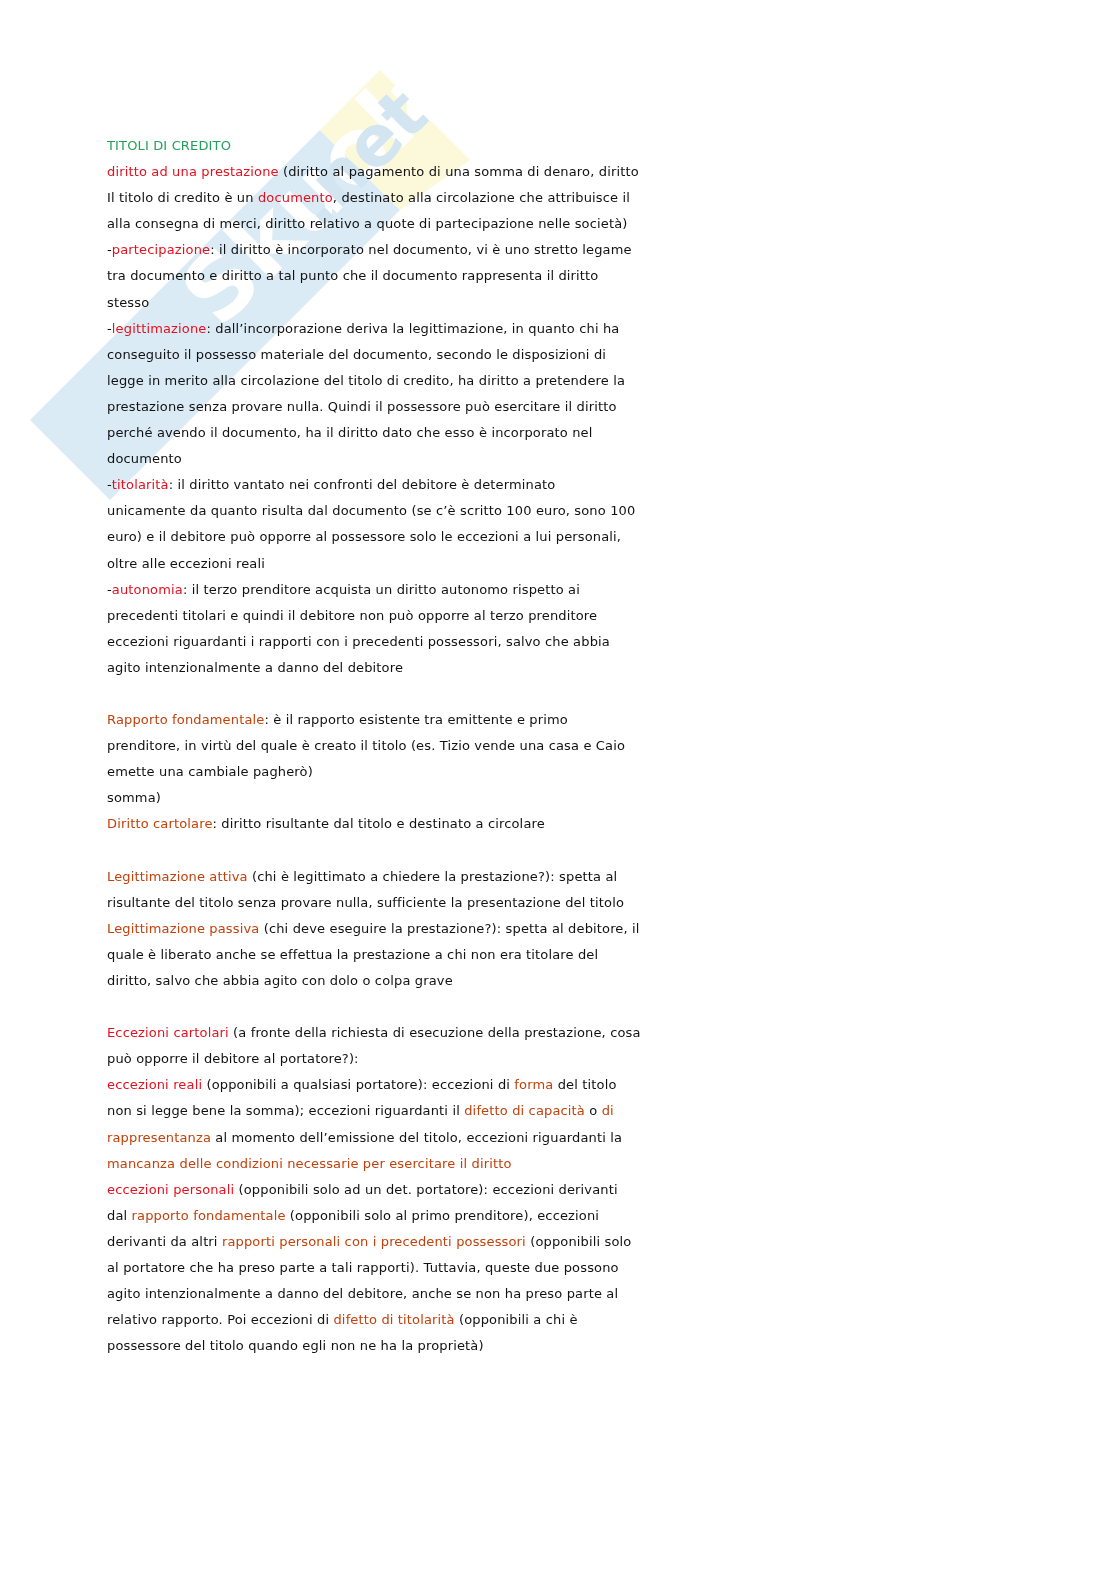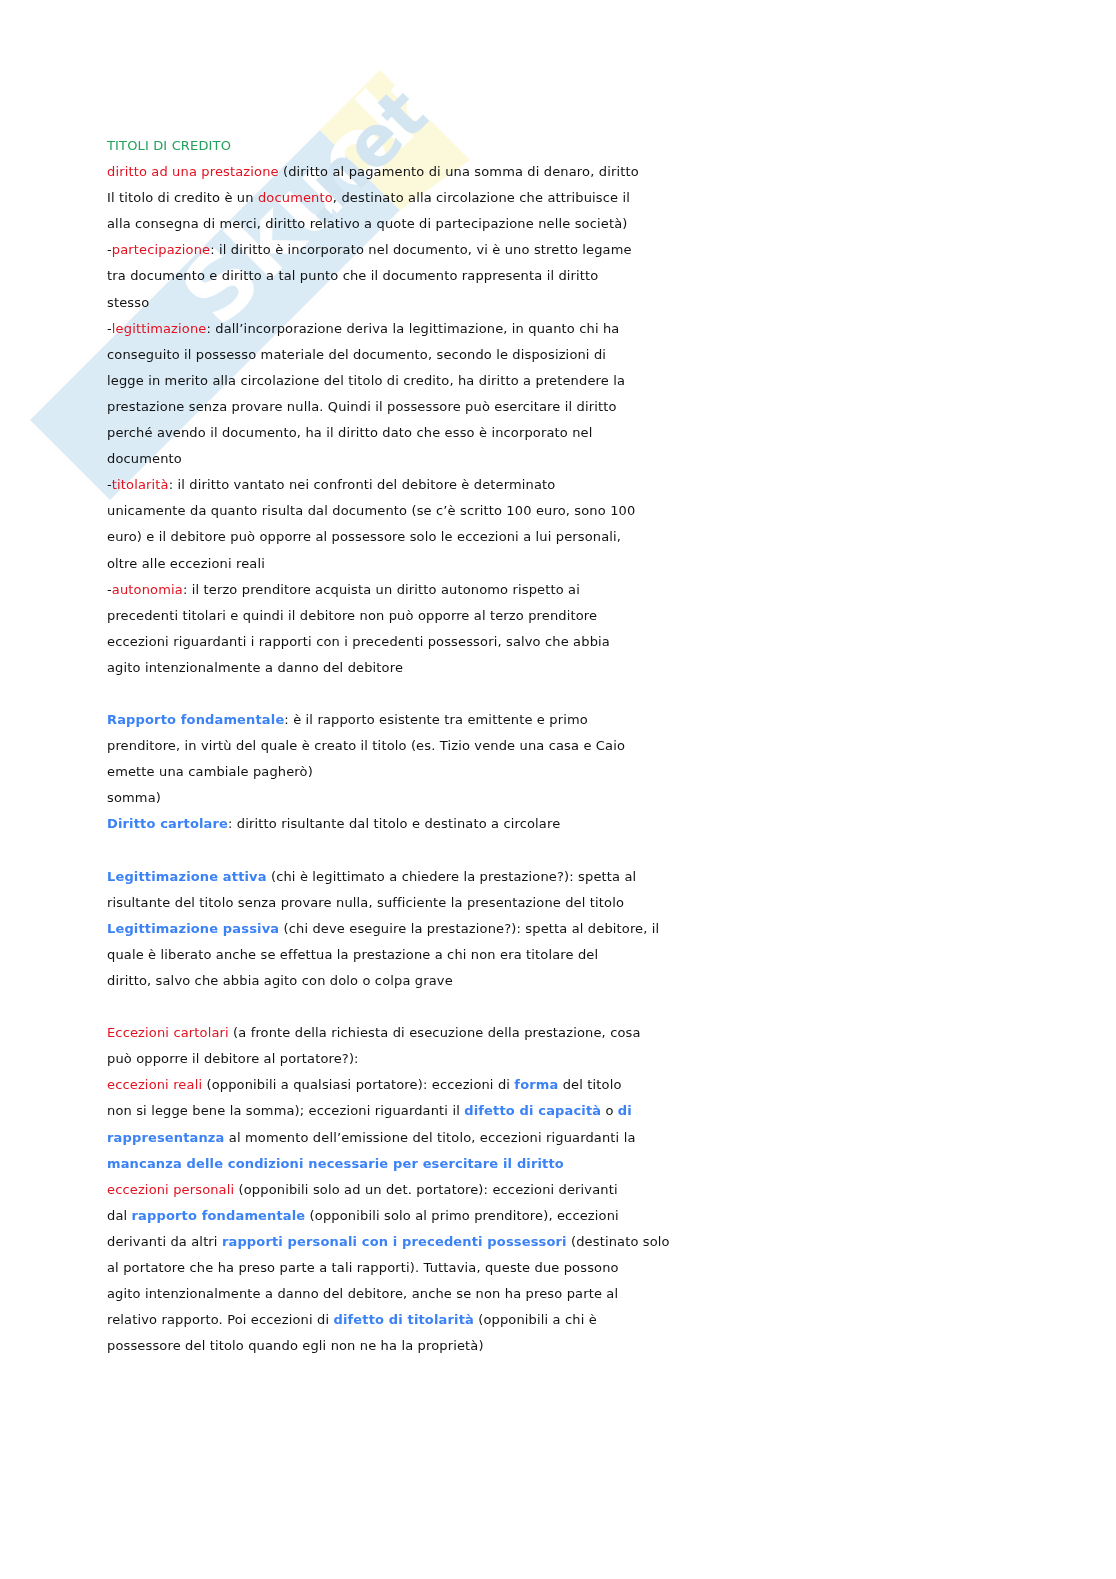--- a/index.html
+++ b/index.html
@@ -7,21 +7,21 @@
   .watermark { position: absolute; left: 20px; top: 40px; width: 470px; height: 470px; pointer-events: none; }
   .page {
     position: absolute; left: 107px; top: 133px; width: 900px;
     font-family: "DejaVu Sans", sans-serif; font-size: 13px; line-height: 26.1px;
     color: #111111; letter-spacing: 0.15px;
   }
   .line { white-space: pre; display: block; height: 26.1px; }
   .blank { height: 26.1px; }
   .green { color: #23a05c; }
   .red { color: #e3111f; }
-  .blue { color: #3b82f6; font-weight: bold; }
+  .blue { color: #c2410c; }
 </style>
 </head>
 <body>
 
 <svg class="watermark" viewBox="0 0 470 470" xmlns="http://www.w3.org/2000/svg">
   <g opacity="0.22">
     <polygon points="10,380 300,90 380,170 90,460" fill="#5aa6d8"></polygon>
     <polygon points="300,90 360,30 450,120 380,170" fill="#f5e35a"></polygon>
     <text x="200" y="290" transform="rotate(-45 200 290)" font-family="DejaVu Sans, sans-serif" font-size="90" font-weight="bold" fill="#ffffff">Skuola</text>
     <text x="300" y="190" transform="rotate(-45 300 190)" font-family="DejaVu Sans, sans-serif" font-size="70" font-weight="bold" fill="#3c8cc4">.net</text>
@@ -64,18 +64,18 @@
     <div class="line"><span>diritto, salvo che abbia agito con dolo o colpa grave</span></div>
     <div class="line blank"></div>
     <div class="line"><span class="red">Eccezioni cartolari</span><span> (a fronte della richiesta di esecuzione della prestazione, cosa</span></div>
     <div class="line"><span>può opporre il debitore al portatore?):</span></div>
     <div class="line"><span class="red">eccezioni reali</span><span> (opponibili a qualsiasi portatore): eccezioni di </span><span class="blue">forma</span><span> del titolo</span></div>
     <div class="line"><span>non si legge bene la somma); eccezioni riguardanti il </span><span class="blue">difetto di capacità</span><span> o </span><span class="blue">di</span></div>
     <div class="line"><span class="blue">rappresentanza</span><span> al momento dell’emissione del titolo, eccezioni riguardanti la</span></div>
     <div class="line"><span class="blue">mancanza delle condizioni necessarie per esercitare il diritto</span></div>
     <div class="line"><span class="red">eccezioni personali</span><span> (opponibili solo ad un det. portatore): eccezioni derivanti</span></div>
     <div class="line"><span>dal </span><span class="blue">rapporto fondamentale</span><span> (opponibili solo al primo prenditore), eccezioni</span></div>
-    <div class="line"><span>derivanti da altri </span><span class="blue">rapporti personali con i precedenti possessori</span><span> (destinato solo</span></div>
+    <div class="line"><span>derivanti da altri </span><span class="blue">rapporti personali con i precedenti possessori</span><span> (opponibili solo</span></div>
     <div class="line"><span>al portatore che ha preso parte a tali rapporti). Tuttavia, queste due possono</span></div>
     <div class="line"><span>agito intenzionalmente a danno del debitore, anche se non ha preso parte al</span></div>
     <div class="line"><span>relativo rapporto. Poi eccezioni di </span><span class="blue">difetto di titolarità</span><span> (opponibili a chi è</span></div>
     <div class="line"><span>possessore del titolo quando egli non ne ha la proprietà)</span></div>
   </div>
 
 </body></html>

